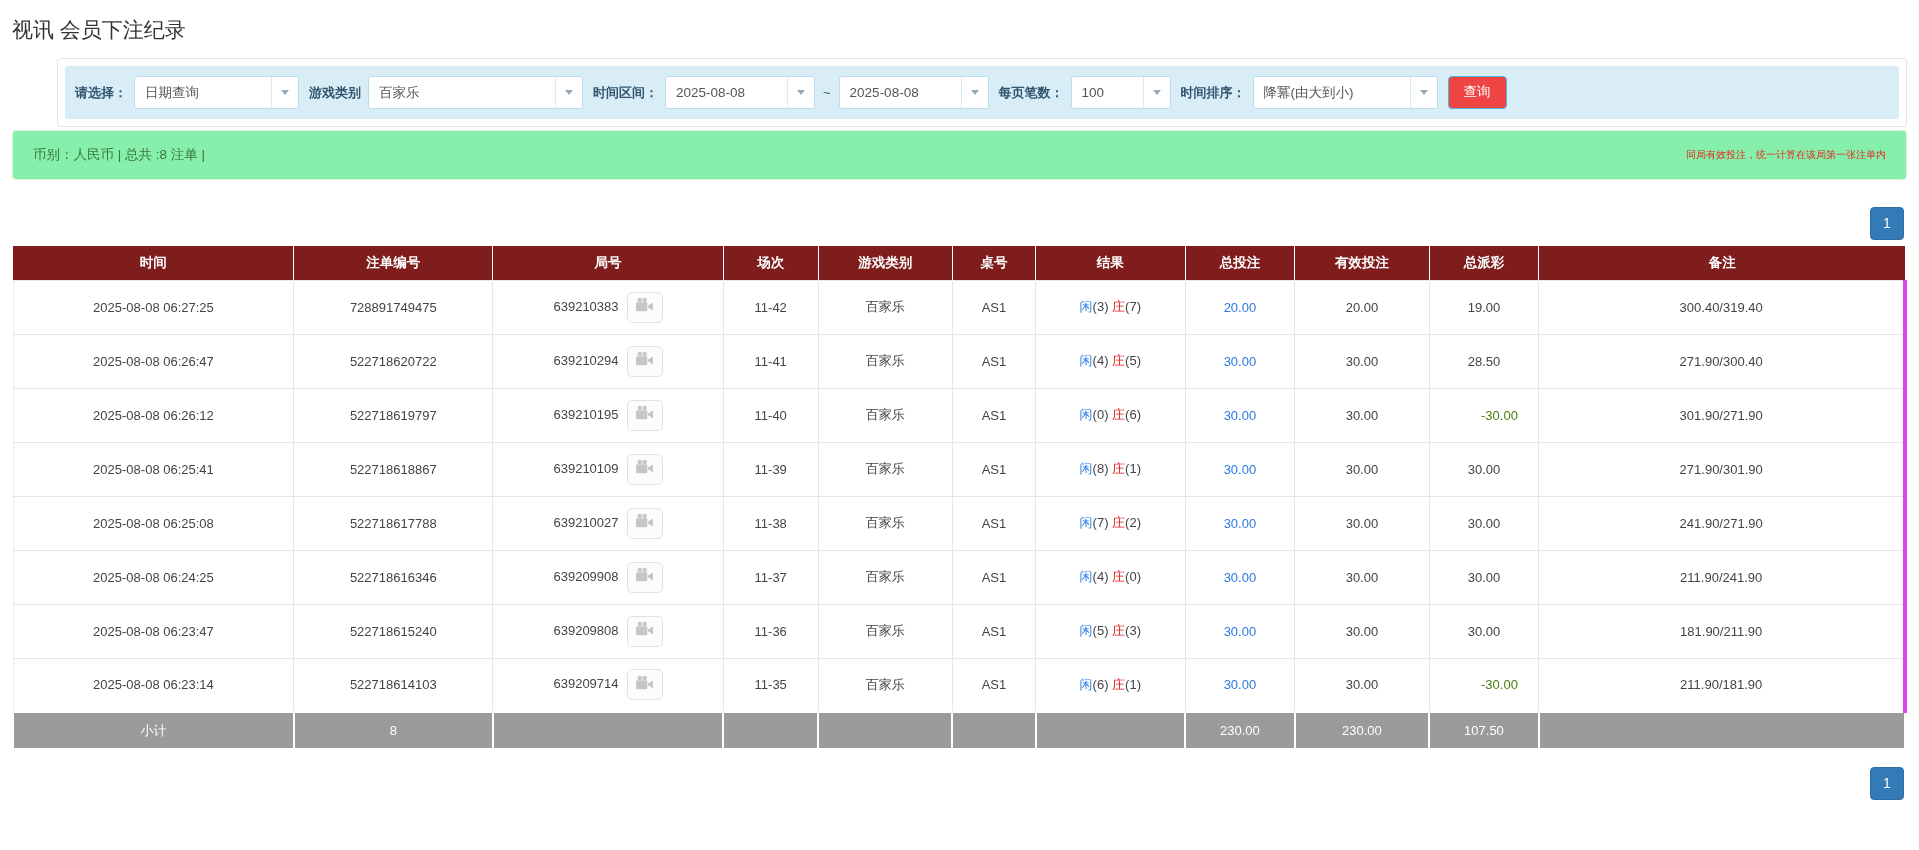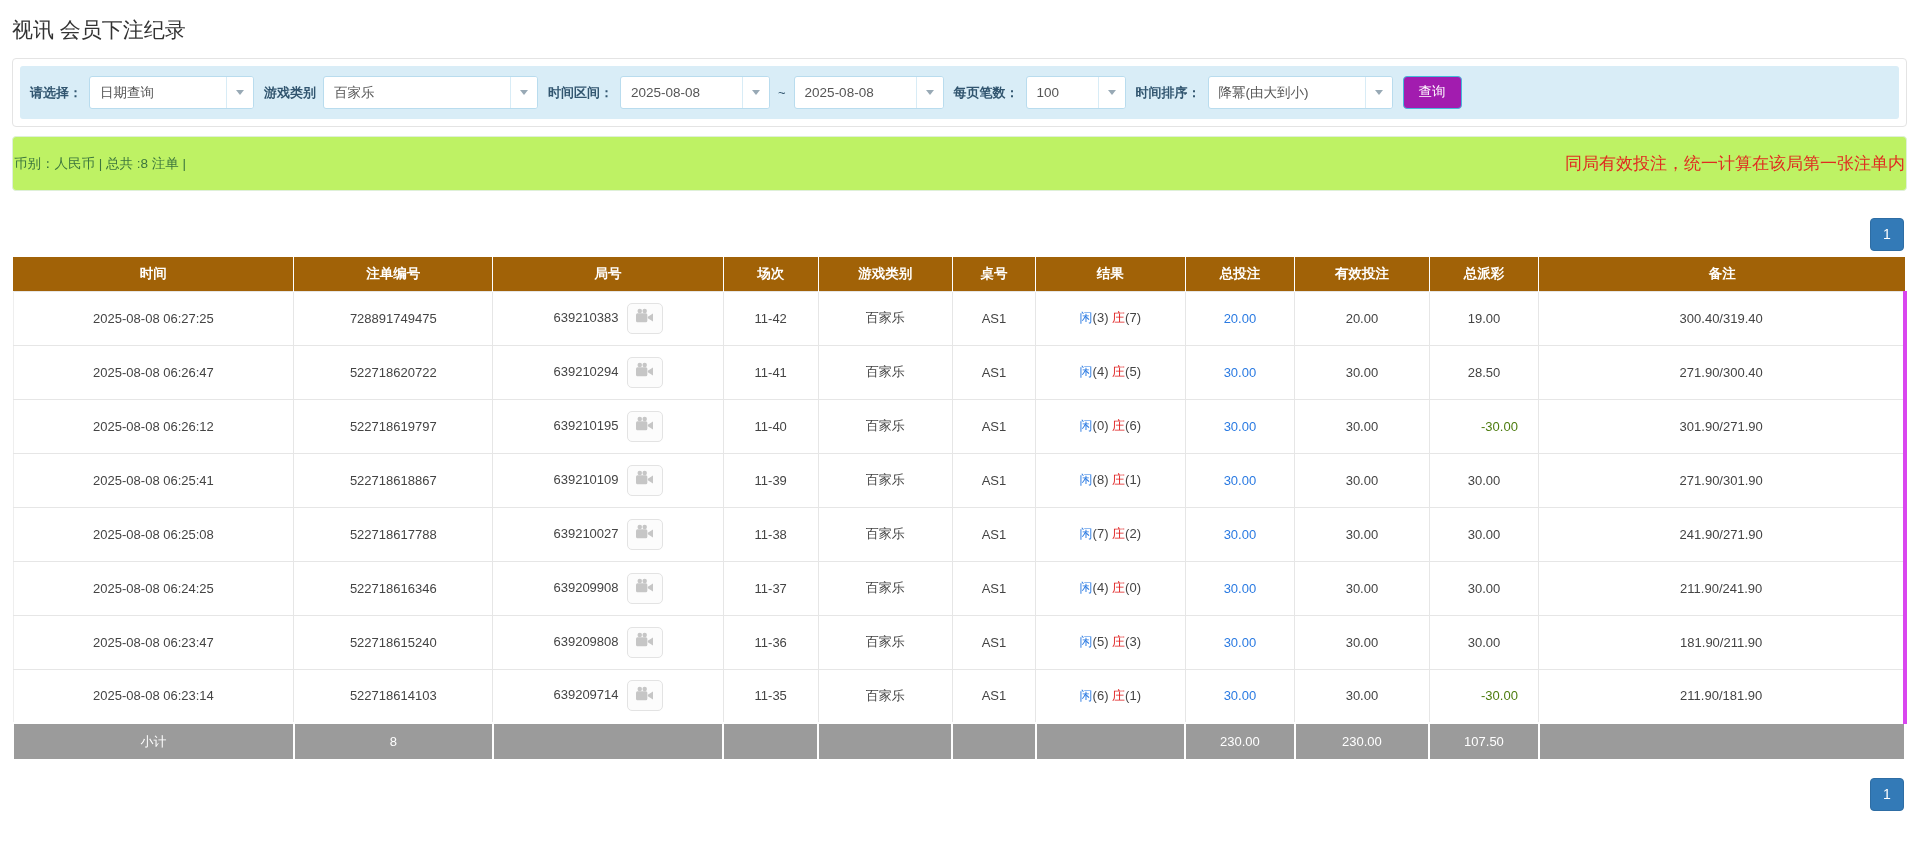--- a/index.html
+++ b/index.html
@@ -4,50 +4,50 @@
 <style>
   * { margin:0; padding:0; box-sizing:border-box; }
   html,body { width:1919px; height:850px; background:#fff; overflow:hidden;
               font-family:"Liberation Sans", sans-serif; }
   .page { padding:0 12px; }
 
   
   .page-title { font-size:21px; color:#333; padding:16px 0 14px 0; font-weight:normal; }
 
   
-  .filter-panel { border:1px solid #e4e4e4; border-radius:4px; padding:7px; background:#fff; }
+  .filter-panel { border:1px solid #e4e4e4; border-radius:4px; padding:7px; background:#fff;margin-left:45px; }
   .filter-bar { background:#d9edf7; border-radius:3px; padding:10px 10px; display:flex; align-items:center; }
   .field { display:flex; align-items:center; margin-right:10px; }
   .field > label { font-size:13px; font-weight:bold; color:#31556f; margin-right:7px; white-space:nowrap; }
   .selectbox { background:#fff; border:1px solid #b9dcee; border-radius:3px; height:33px;
                display:flex; align-items:stretch; overflow:hidden; cursor:pointer;justify-content:center; }
   .selectbox .val { font-size:13.5px; color:#555; padding:0 10px; display:flex; align-items:center; flex:1; white-space:nowrap; overflow:hidden; }
   .selectbox .arrow { width:27px; border-left:1px solid #d8ecf6; display:flex; align-items:center; justify-content:center; background:#fff; }
   .arrow .tri { width:0; height:0; border-left:4px solid transparent; border-right:4px solid transparent; border-top:5px solid #98a9b5; }
   .w-select { width:165px; } .w-game { width:215px; } .w-date { width:150px; }
   .w-size { width:100px; } .w-sort { width:185px; }
   .tilde { font-size:13px; color:#31556f; margin:0 8px 0 0; }
-  .search-btn { background:#a21caf; color:#fff; border:1px solid #46b8da; border-radius:4px;
+  .search-btn { background:#ef4444; color:#fff; border:1px solid #46b8da; border-radius:4px;
                 font-size:13.5px; padding:7px 15px; cursor:pointer; line-height:1.2; }
 
   
-  .summary-bar { margin-top:9px; background:#bef264; border:1px solid #dff0d8; border-radius:4px;
-                 padding:15px 1px; display:flex; justify-content:space-between; align-items:center; }
+  .summary-bar { margin-top:3px; background:#86efac; border:1px solid #dff0d8; border-radius:4px;
+                 padding:15px 20px; display:flex; justify-content:space-between; align-items:center; }
   .summary-left { color:#3c763d; font-size:13.5px; }
-  .summary-right { color:#e02b20; font-size:17px; }
+  .summary-right { color:#e02b20; font-size:10px; }
 
   
   .pager-top { margin:27px 3px 6px 0; text-align:right; }
   .pager-bottom { margin:17px 3px 0 0; text-align:right; }
   .page-btn { display:inline-block; width:34px; height:33px; background:#337ab7; border:1px solid #2e6da4;
               border-radius:4px; color:#fff; font-size:14px; line-height:31px; text-align:center; cursor:pointer; }
 
   
   table.records { width:100%; border-collapse:collapse; table-layout:fixed; }
-  thead th { background:#a16207; color:#fff; font-size:13.5px; font-weight:bold;
+  thead th { background:#7f1d1d; color:#fff; font-size:13.5px; font-weight:bold;
              height:34px; border-right:1px solid #fff; text-align:center; }
   thead th:last-child { border-right:none; }
   tbody td { background:#fff; border:1px solid #e6e6e6; height:54px; text-align:center;
              font-size:13px; color:#444; }
   tbody tr td:first-child { border-left:1px solid #eee; }
   tbody tr td:last-child { border-right:4px solid #d946ef; }
   tfoot td { background:#9b9b9b; color:#fff; font-size:13px; height:37px; text-align:center;
              border:2px solid #fff; }
   .round-cell .video-btn { width:36px; height:31px; border:1px solid #e3e3e3; border-radius:5px;
              background:#fcfcfc; margin-left:8px; vertical-align:middle; cursor:pointer;

